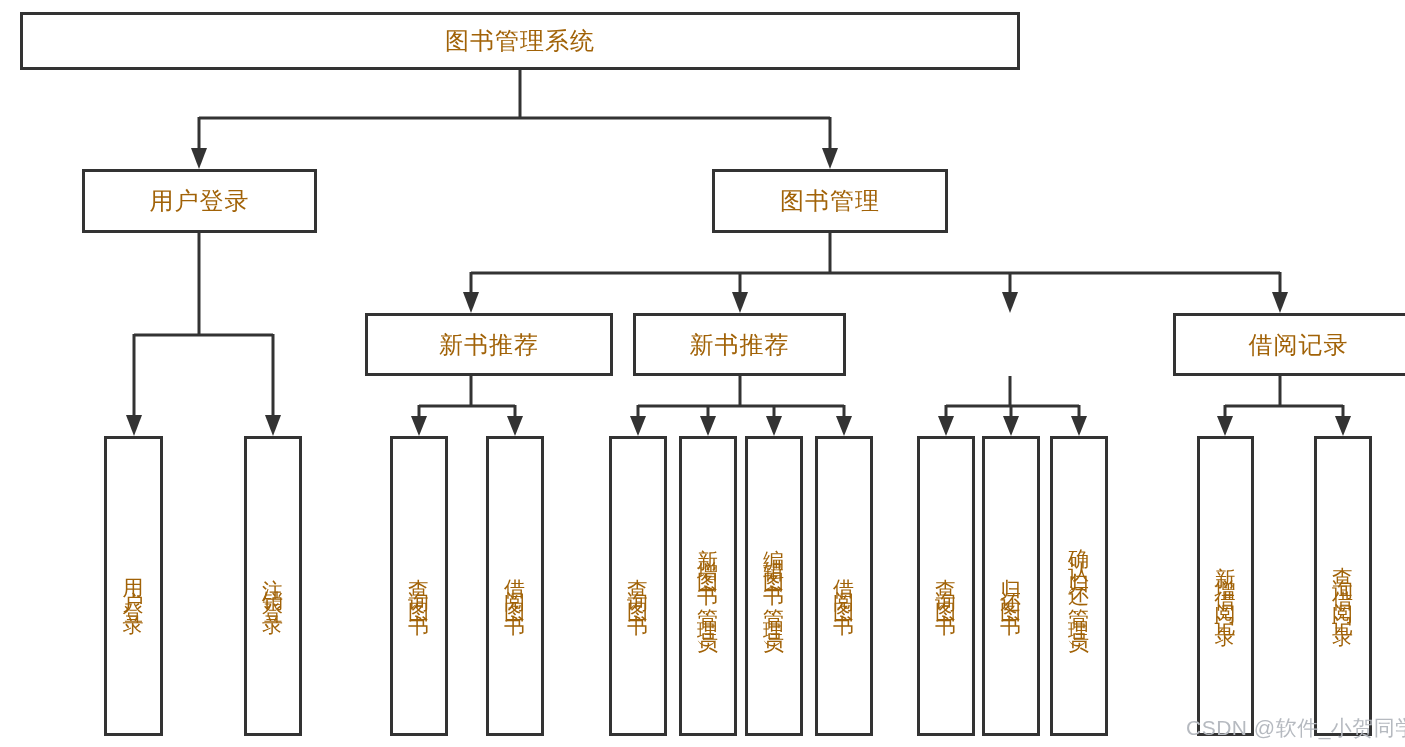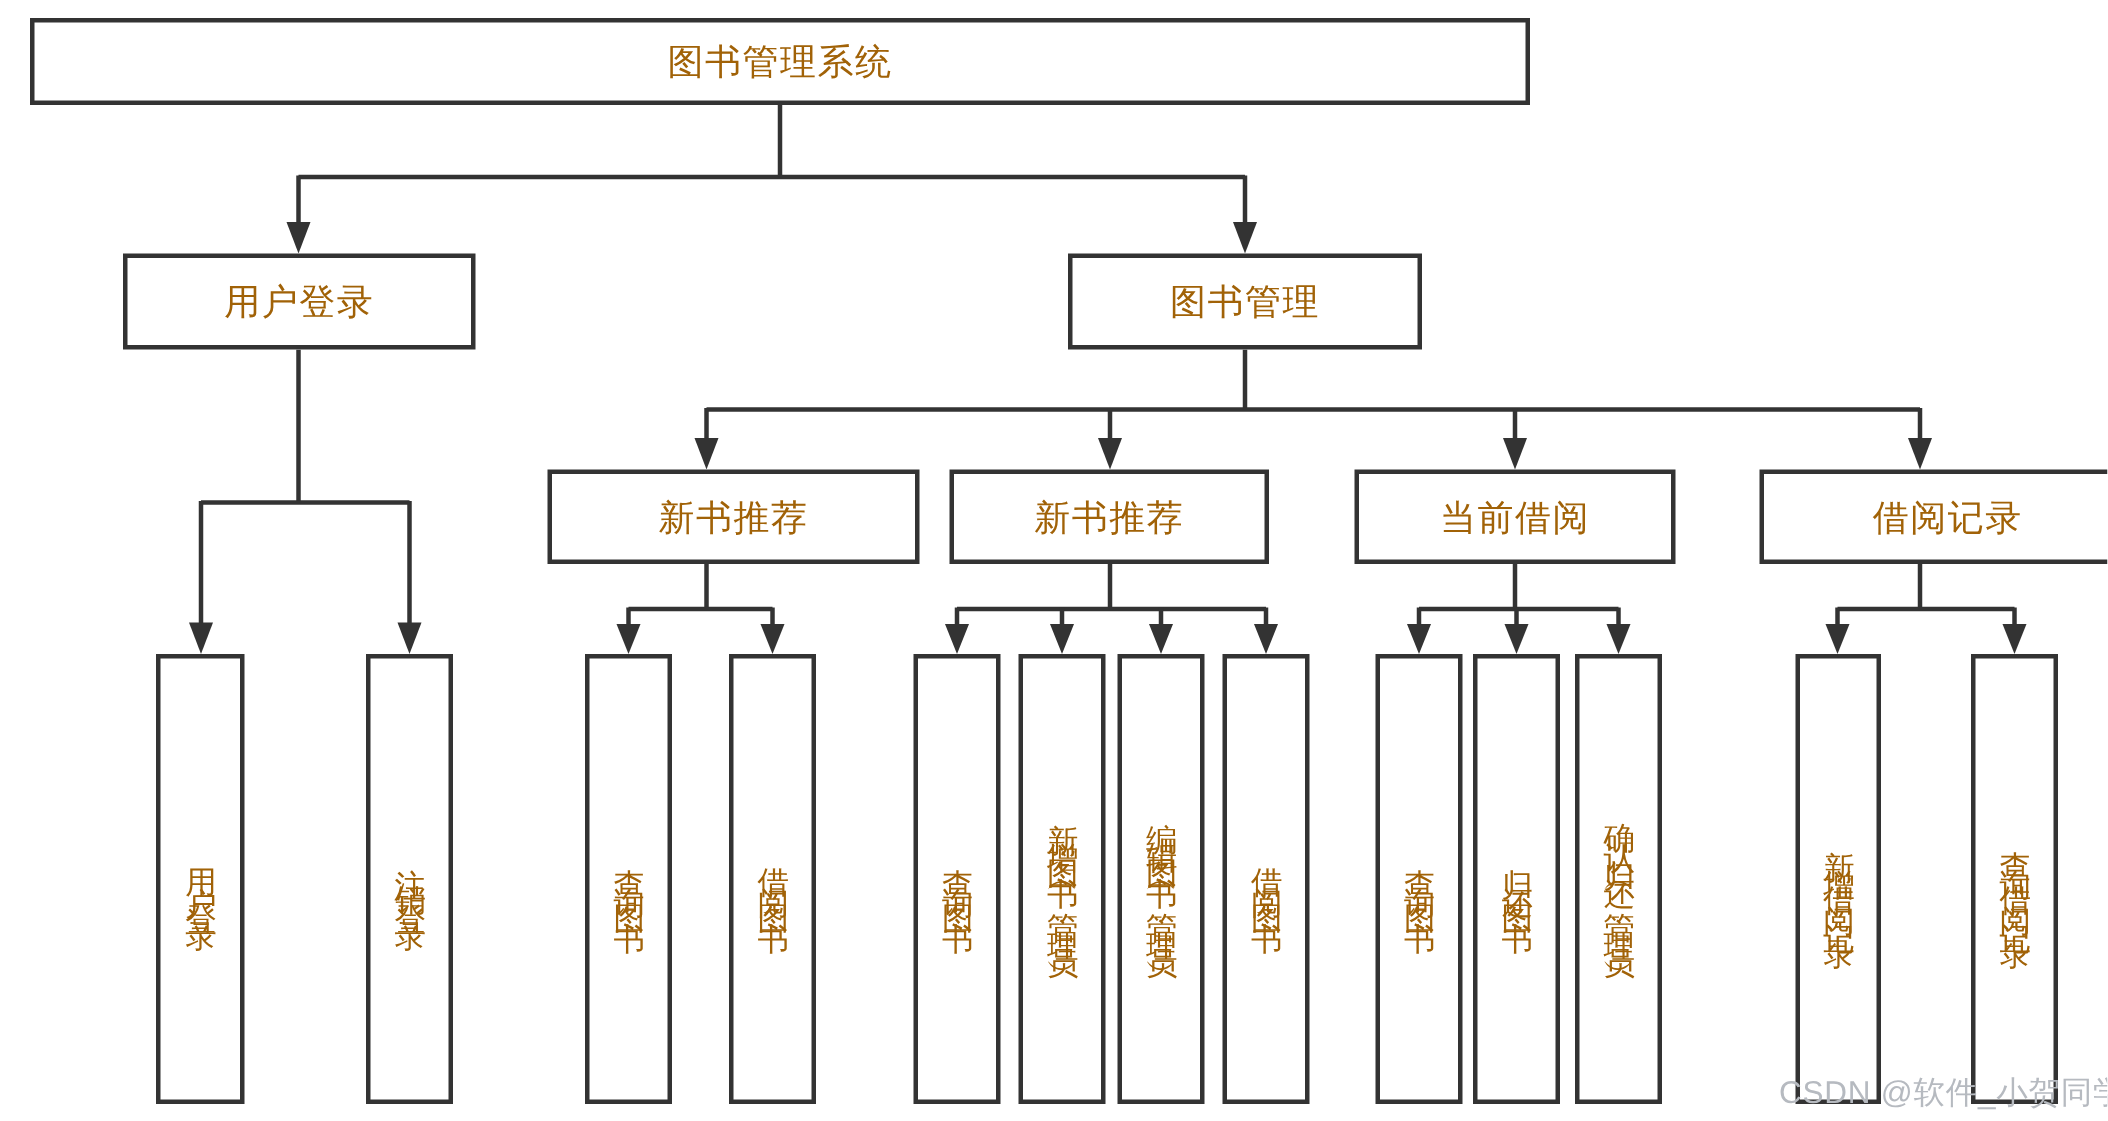--- a/index.html
+++ b/index.html
@@ -139,23 +139,20 @@
   <div class="node h-node" style="left:712px; top:169px; width:236px; height:64px;">
     <span class="label">图书管理</span>
   </div>
 
   <div class="node h-node" style="left:365px; top:313px; width:248px; height:63px;">
     <span class="label">新书推荐</span>
   </div>
   <div class="node h-node" style="left:633px; top:313px; width:213px; height:63px;">
     <span class="label">新书推荐</span>
   </div>
-  <div class="node h-node" style="left:903px; top:313px; width:214px; height:63px;">
-    <span class="label">当前借阅</span>
-  </div>
   <div class="node h-node" style="left:1173px; top:313px; width:251px; height:63px;">
     <span class="label">借阅记录</span>
   </div>
 
   <div class="node leaf" style="left:104px; width:59px;">
     <span class="label">用户登录</span>
   </div>
   <div class="node leaf" style="left:244px;">
     <span class="label">注销登录</span>
   </div>

